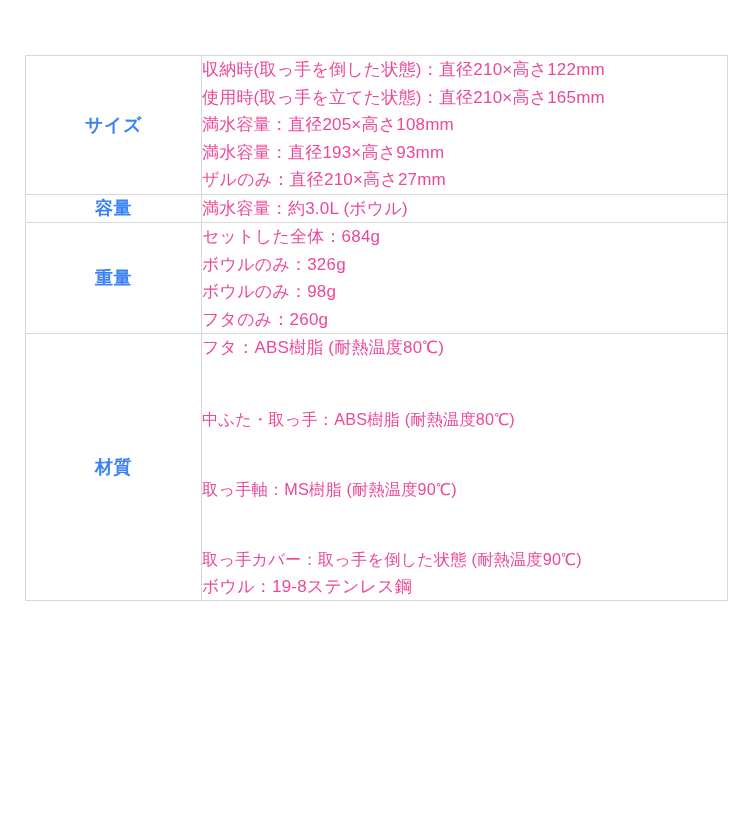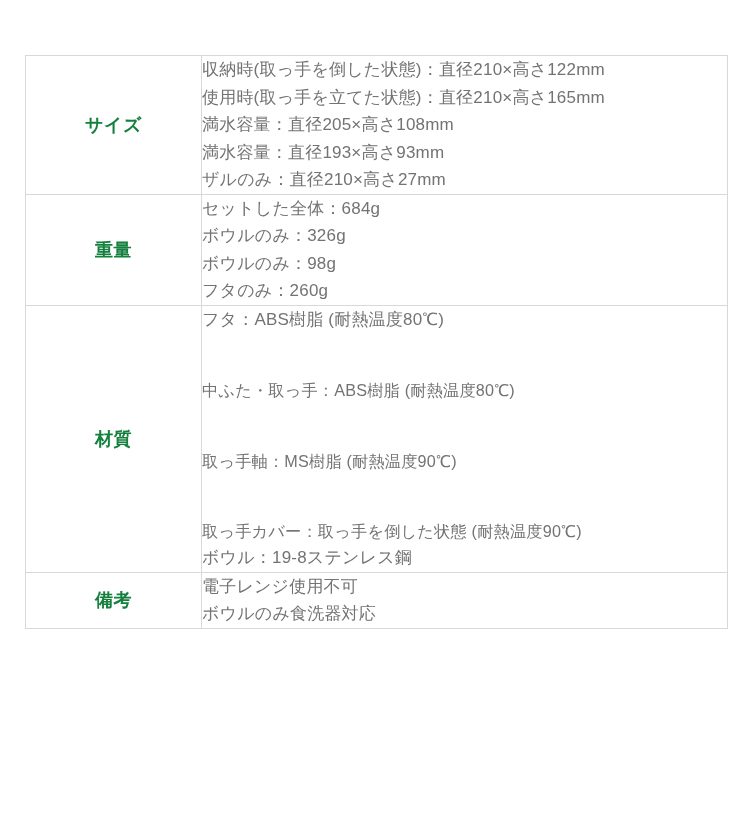--- a/index.html
+++ b/index.html
@@ -33,30 +33,30 @@
   table.spec-table td {
     border: 1px solid #d8d8d8;
     vertical-align: middle;
     padding: 0;
   }
   td.label-cell {
     width: 175px;
     text-align: center;
     font-size: 18px;
     font-weight: bold;
-    color: #15803d;
+    color: #3b82f6;
     letter-spacing: 0.5px;
     padding: 14px 6px;
   }
   td.value-cell {
     width: 525px;
     padding: 14px 0 14px 18px;
     font-size: 17px;
     line-height: 1.62;
-    color: #737373;
+    color: #ec4899;
     letter-spacing: 0.2px;
   }
   .value-line {
     display: block;
     white-space: nowrap;
   }
   .value-line.small {
     font-size: 16.2px;
     margin-top: 44px;
   }
@@ -73,20 +73,26 @@
           <td class="label-cell">サイズ</td>
           <td class="value-cell">
             <span class="value-line">収納時(取っ手を倒した状態)：直径210×高さ122mm</span>
             <span class="value-line">使用時(取っ手を立てた状態)：直径210×高さ165mm</span>
             <span class="value-line">満水容量：直径205×高さ108mm</span>
             <span class="value-line">満水容量：直径193×高さ93mm</span>
             <span class="value-line">ザルのみ：直径210×高さ27mm</span>
           </td>
         </tr>
 
+        <tr>
+          <td class="label-cell">容量</td>
+          <td class="value-cell">
+            <span class="value-line">満水容量：約3.0L (ボウル)</span>
+          </td>
+        </tr>
 
         <tr>
           <td class="label-cell">重量</td>
           <td class="value-cell">
             <span class="value-line">セットした全体：684g</span>
             <span class="value-line">ボウルのみ：326g</span>
             <span class="value-line">ボウルのみ：98g</span>
             <span class="value-line">フタのみ：260g</span>
           </td>
         </tr>
@@ -96,24 +102,17 @@
           <td class="value-cell">
             <span class="value-line">フタ：ABS樹脂 (耐熱温度80℃)</span>
             <span class="value-line small">中ふた・取っ手：ABS樹脂 (耐熱温度80℃)</span>
             <span class="value-line small">取っ手軸：MS樹脂 (耐熱温度90℃)</span>
             <span class="value-line small">取っ手カバー：取っ手を倒した状態 (耐熱温度90℃)</span>
             <span class="value-line">ボウル：19-8ステンレス鋼</span>
           </td>
         </tr>
 
 
-        <tr>
-          <td class="label-cell">備考</td>
-          <td class="value-cell">
-            <span class="value-line">電子レンジ使用不可</span>
-            <span class="value-line">ボウルのみ食洗器対応</span>
-          </td>
-        </tr>
 
       </tbody>
     </table>
   </div>
 </div>
 
 </body></html>

